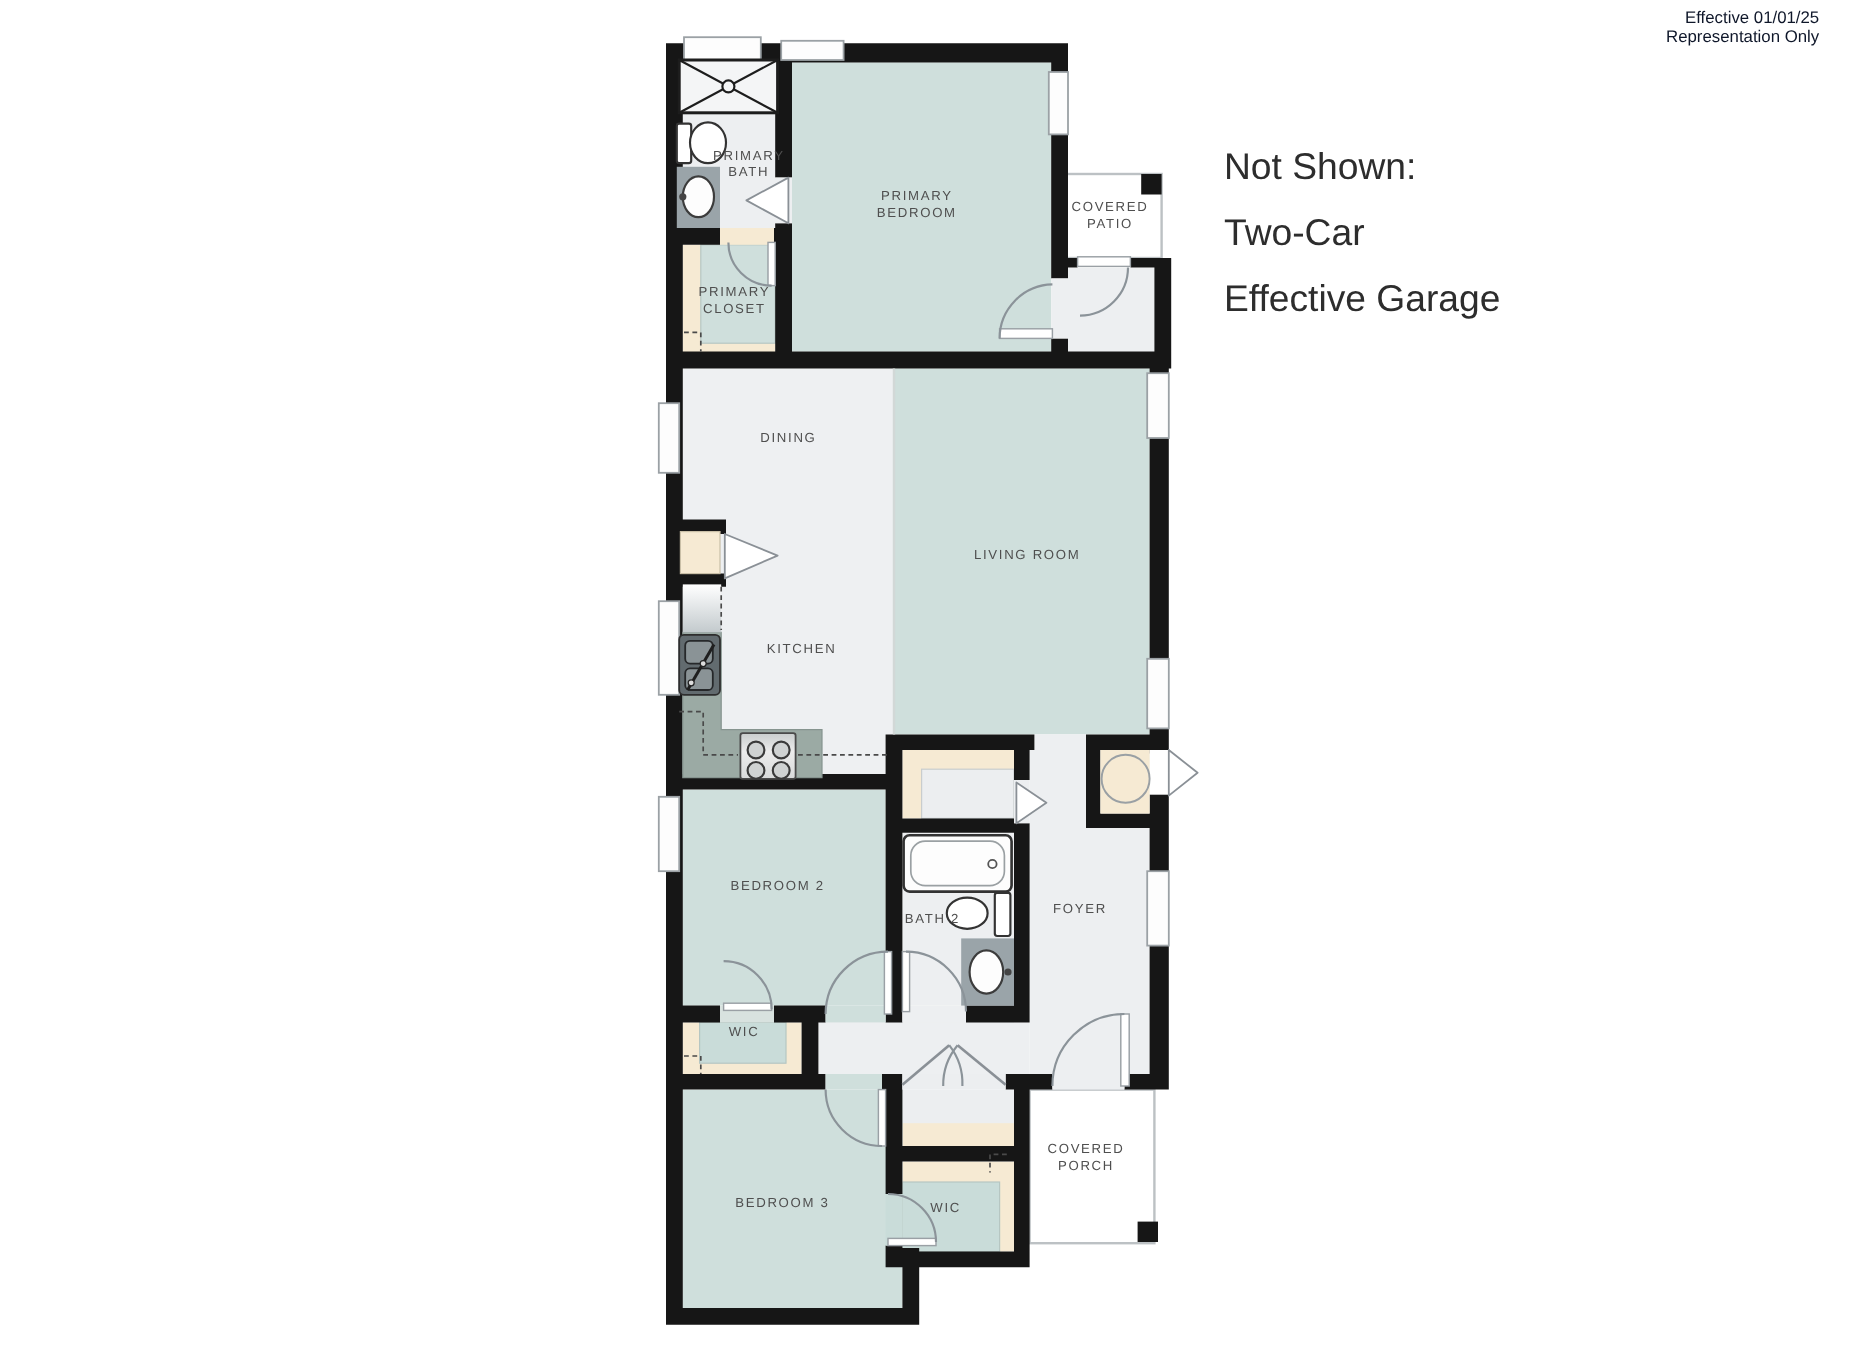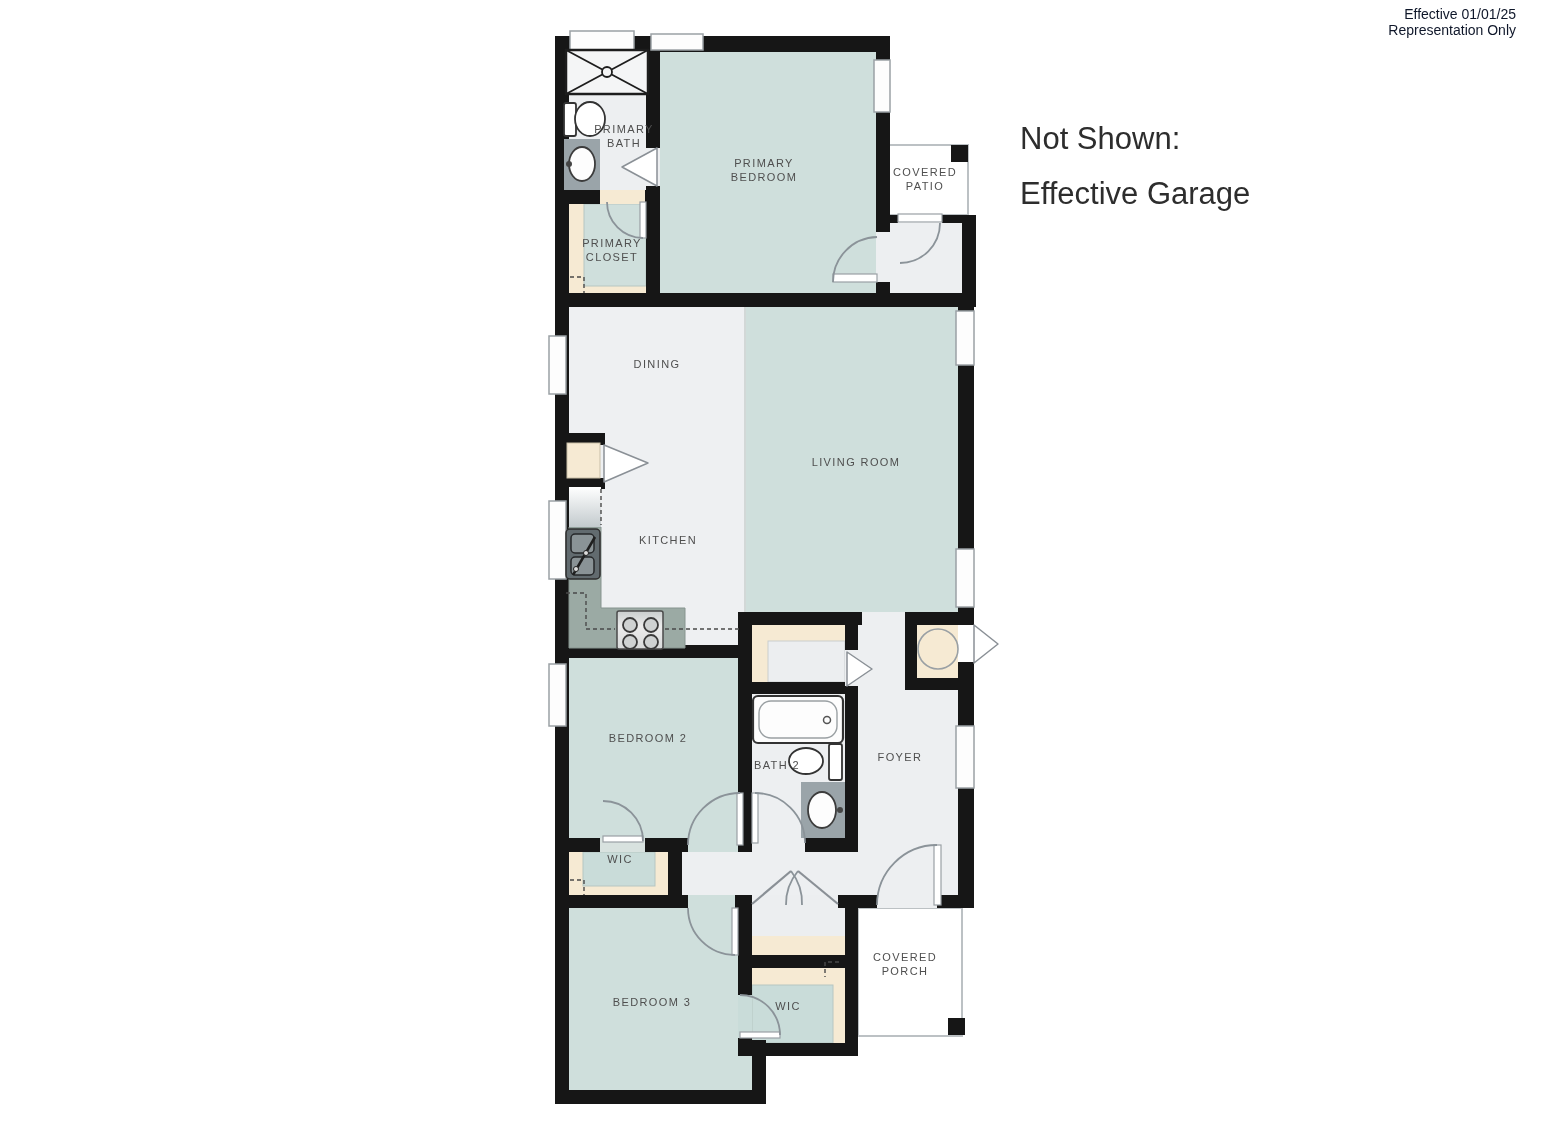--- a/index.html
+++ b/index.html
@@ -19,20 +19,21 @@
 </head>
 <body>
 
 <div class="fineprint">
   <div>Effective 01/01/25</div>
   <div>Representation Only</div>
 </div>
 
 <div class="note">
   <div>Not Shown:</div>
+  <div>Two-Car</div>
   <div>Effective Garage</div>
 </div>
 
 <svg width="1545" height="1137" viewBox="0 0 1545 1137">
   <defs>
     <linearGradient id="gfr" x1="0" y1="0" x2="0" y2="1">
       <stop offset="0" stop-color="#ffffff"></stop>
         <stop offset="1" stop-color="#c3cacd"></stop>
     </linearGradient>
     <linearGradient id="gstove" x1="0" y1="0" x2="0" y2="1">

